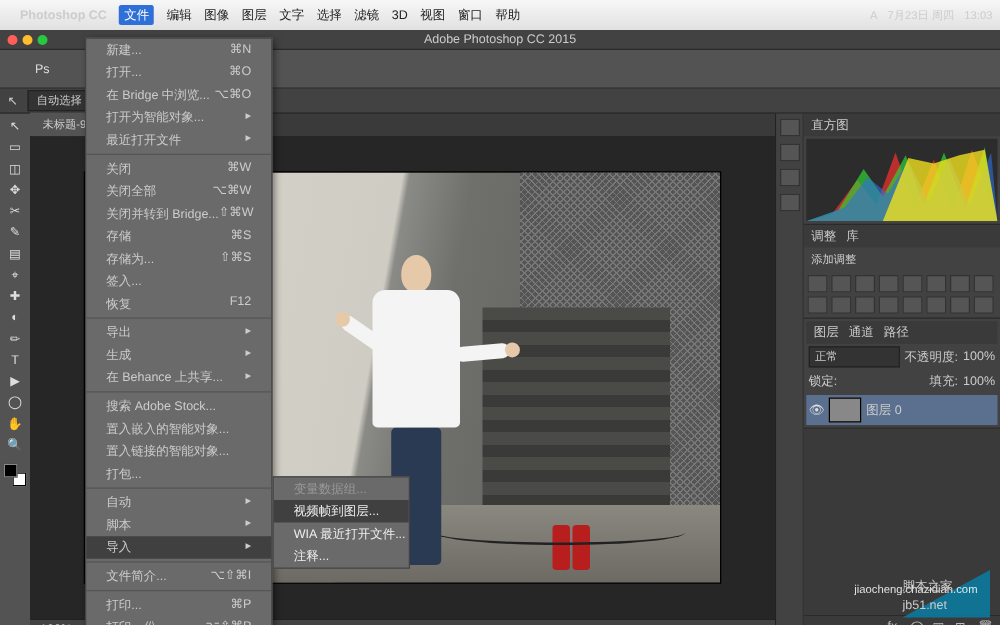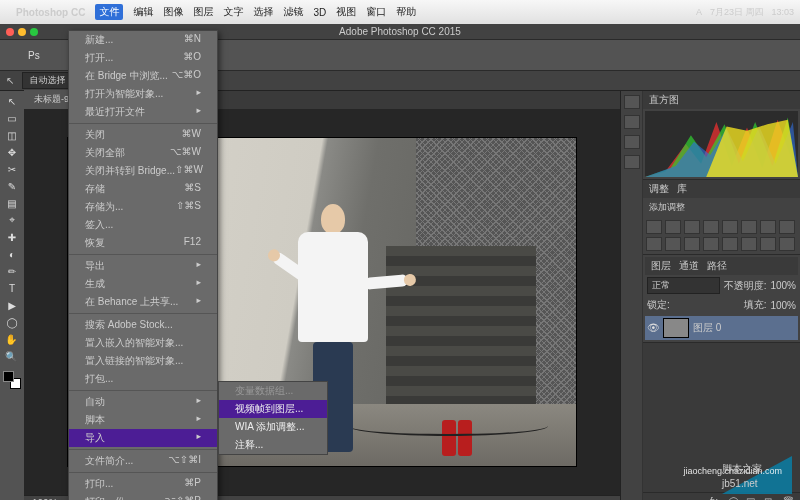--- a/index.html
+++ b/index.html
@@ -63,21 +63,21 @@
 .lyr .sel2{background:#333;flex:1;padding:1px 4px;font-size:9px;border:1px solid #222}
 .layer-item{display:flex;align-items:center;background:#5b6f8f;padding:2px;gap:4px;margin-top:2px}
 .thumb{width:26px;height:20px;background:#888;border:1px solid #000}
 .eye{width:12px;height:12px;color:#ddd;text-align:center}
 .panel.fill{flex:1;background:#3a3a3a}
 .pfoot{height:18px;background:#3a3a3a;display:flex;justify-content:flex-end;align-items:center;gap:6px;padding:0 6px}
 .pfoot .ic{width:12px;height:12px;color:#bbb}
 
 .dd{position:absolute;top:30px;left:68px;background:#6a6a6a;border:1px solid #444;box-shadow:2px 2px 6px rgba(0,0,0,.5);z-index:50;width:150px}
 .dd .mi{display:flex;justify-content:space-between;padding:2px 16px;font-size:10px;color:#eee;white-space:nowrap}
-.dd .mi.hi{background:#4c1d95}
+.dd .mi.hi{background:#404040}
 .dd .mi.dis{color:#999}
 .dd .sep{height:1px;background:#555;margin:2px 0}
 .dd .arrow::after{content:"▸";font-size:9px;color:#ccc;margin-left:6px}
 .sub{position:absolute;left:149px;bottom:56px;background:#6a6a6a;border:1px solid #444;width:110px}
 
 .wm{position:absolute;right:8px;bottom:6px;display:flex;align-items:flex-start;gap:4px;z-index:60}
 .wm .tri{width:0;height:0;border-right:70px solid #0a7ea4;border-top:38px solid transparent;opacity:.85}
 .wm .txt{position:absolute;right:10px;bottom:4px;color:#fff;font-size:12px}
 .wm .sub2{position:absolute;right:10px;bottom:18px;color:#fff;font-size:9px;opacity:.85}
 </style>
@@ -264,21 +264,21 @@
         </div>
       </div>
     </div>
   </div>
 </div>
 
 <div class="dd" id="file-dd">
   <div class="sub" id="import-sub">
       <div class="mi dis">变量数据组...</div>
       <div class="mi hi">视频帧到图层...</div>
-      <div class="mi">WIA 添加调整...</div>
+      <div class="mi">WIA 最近打开文件...</div>
       <div class="mi">注释...</div>
     </div>
 <div class="mi">
       <span>新建...</span>
       <span>⌘N</span>
     </div>
     <div class="mi">
       <span>打开...</span>
       <span>⌘O</span>
     </div>

